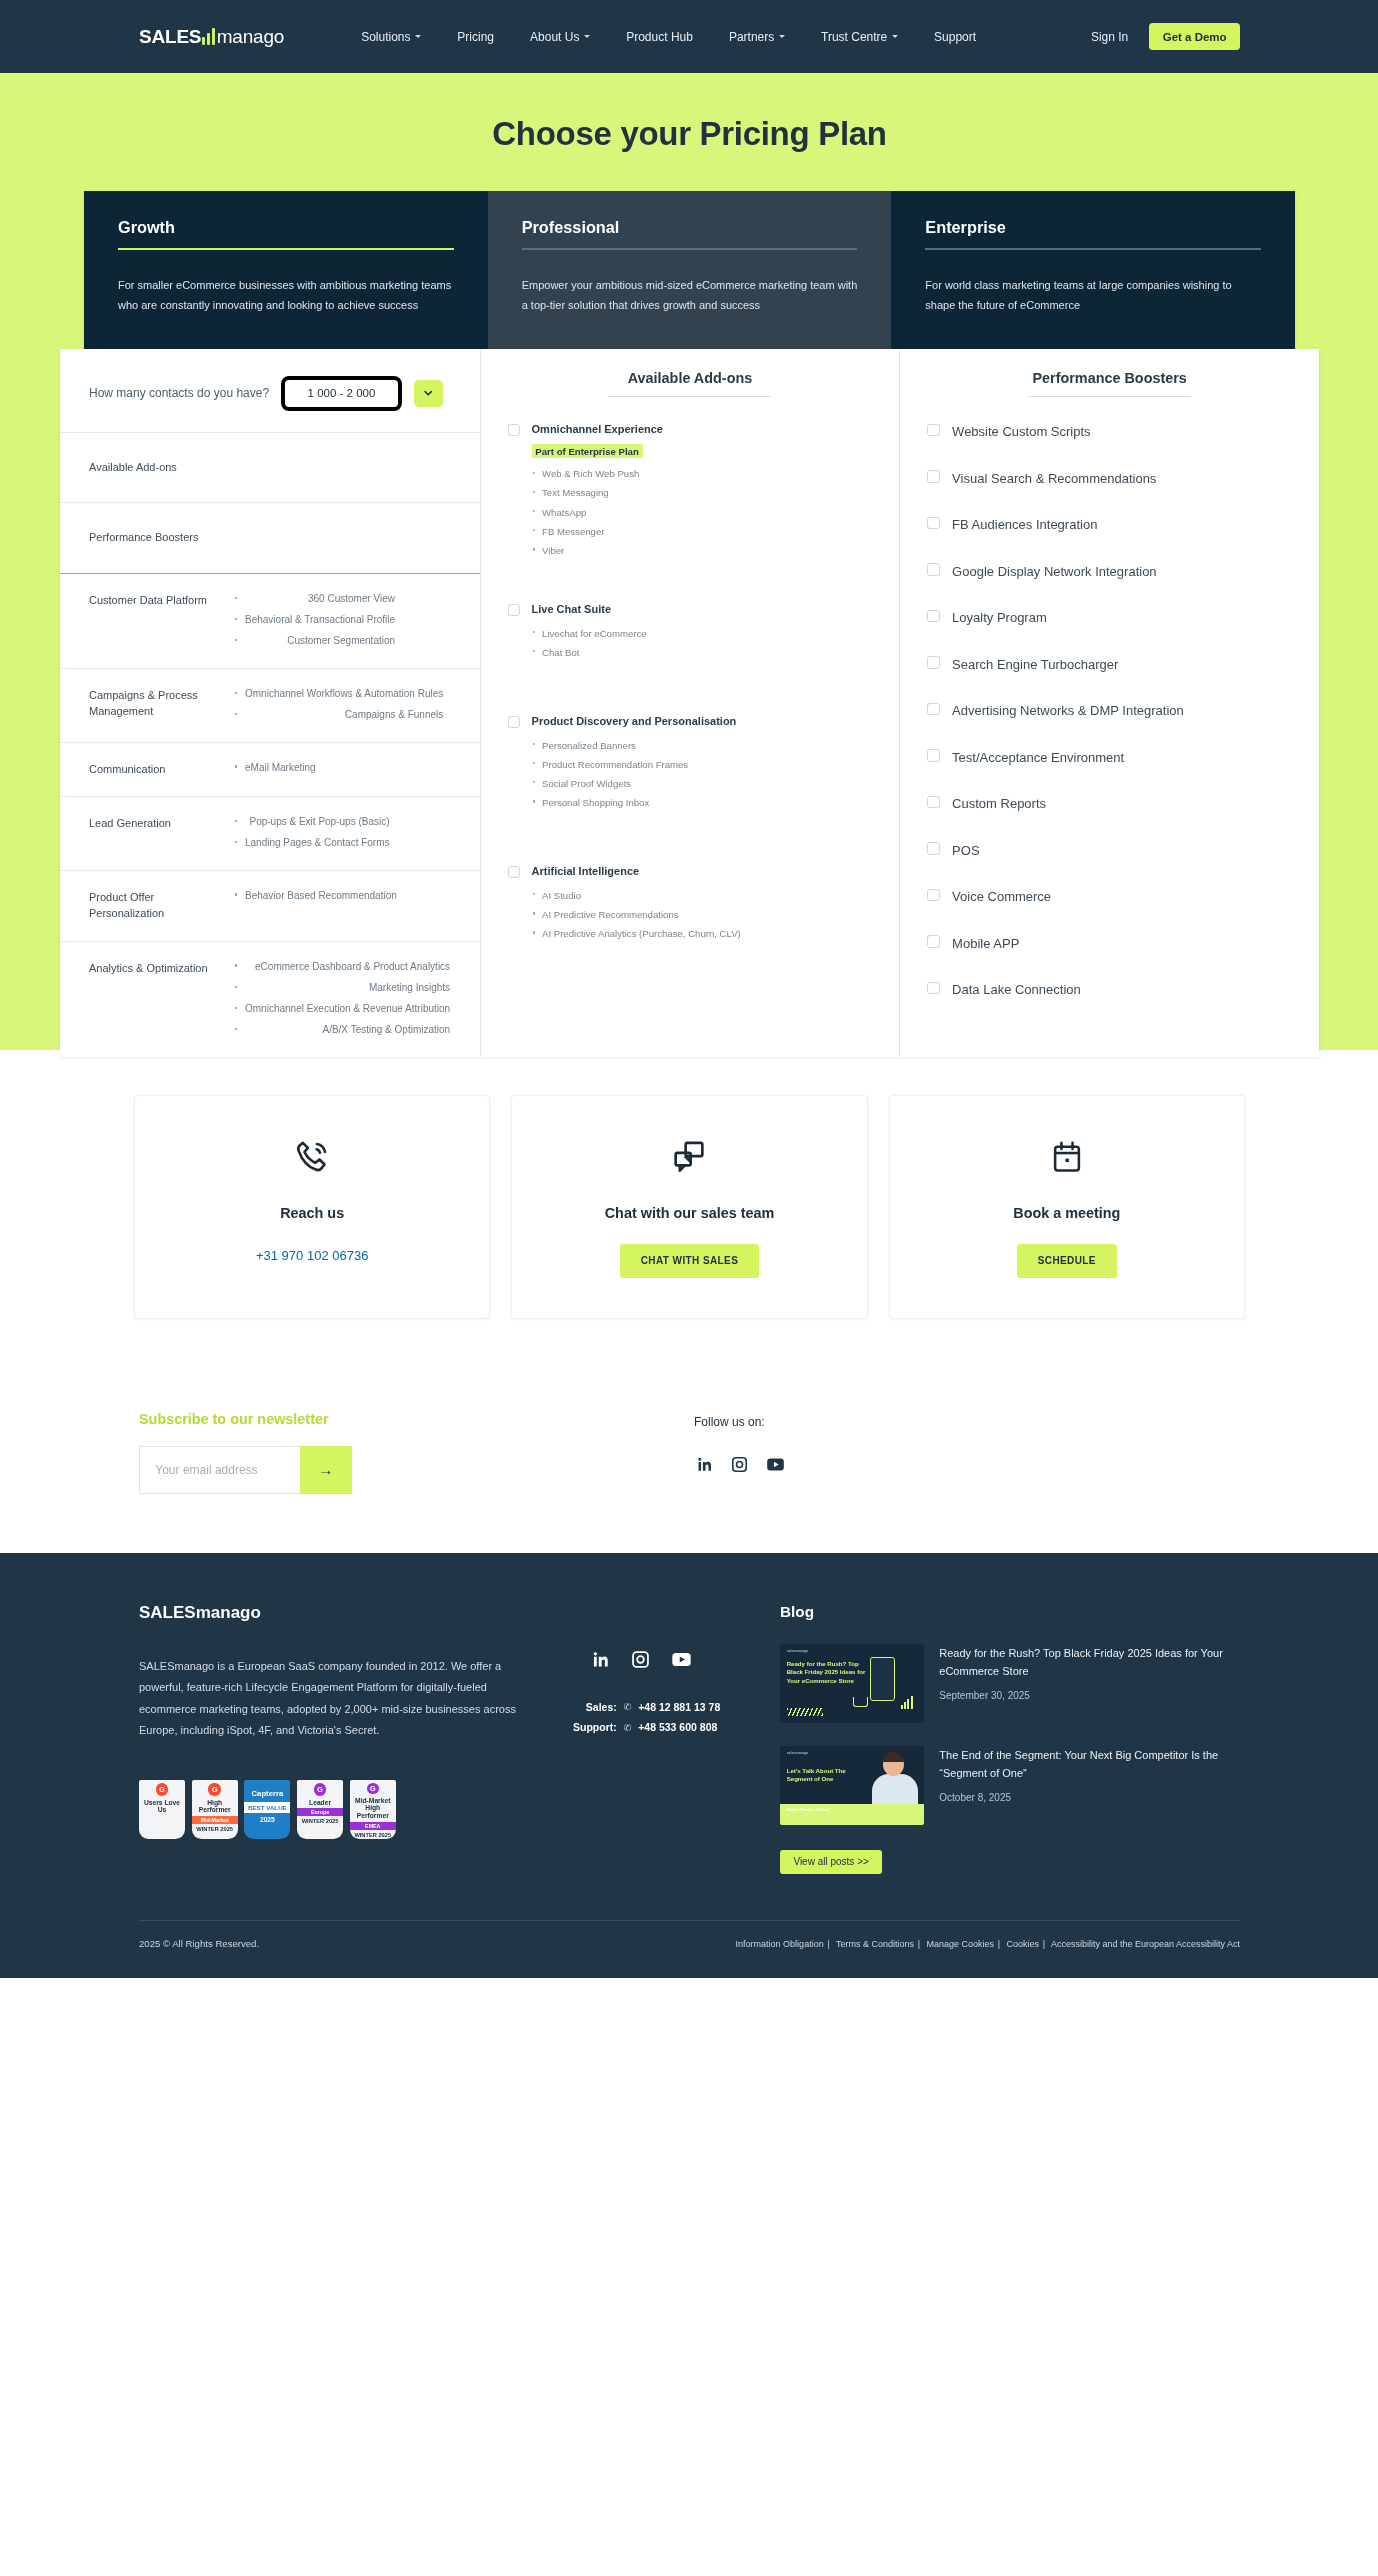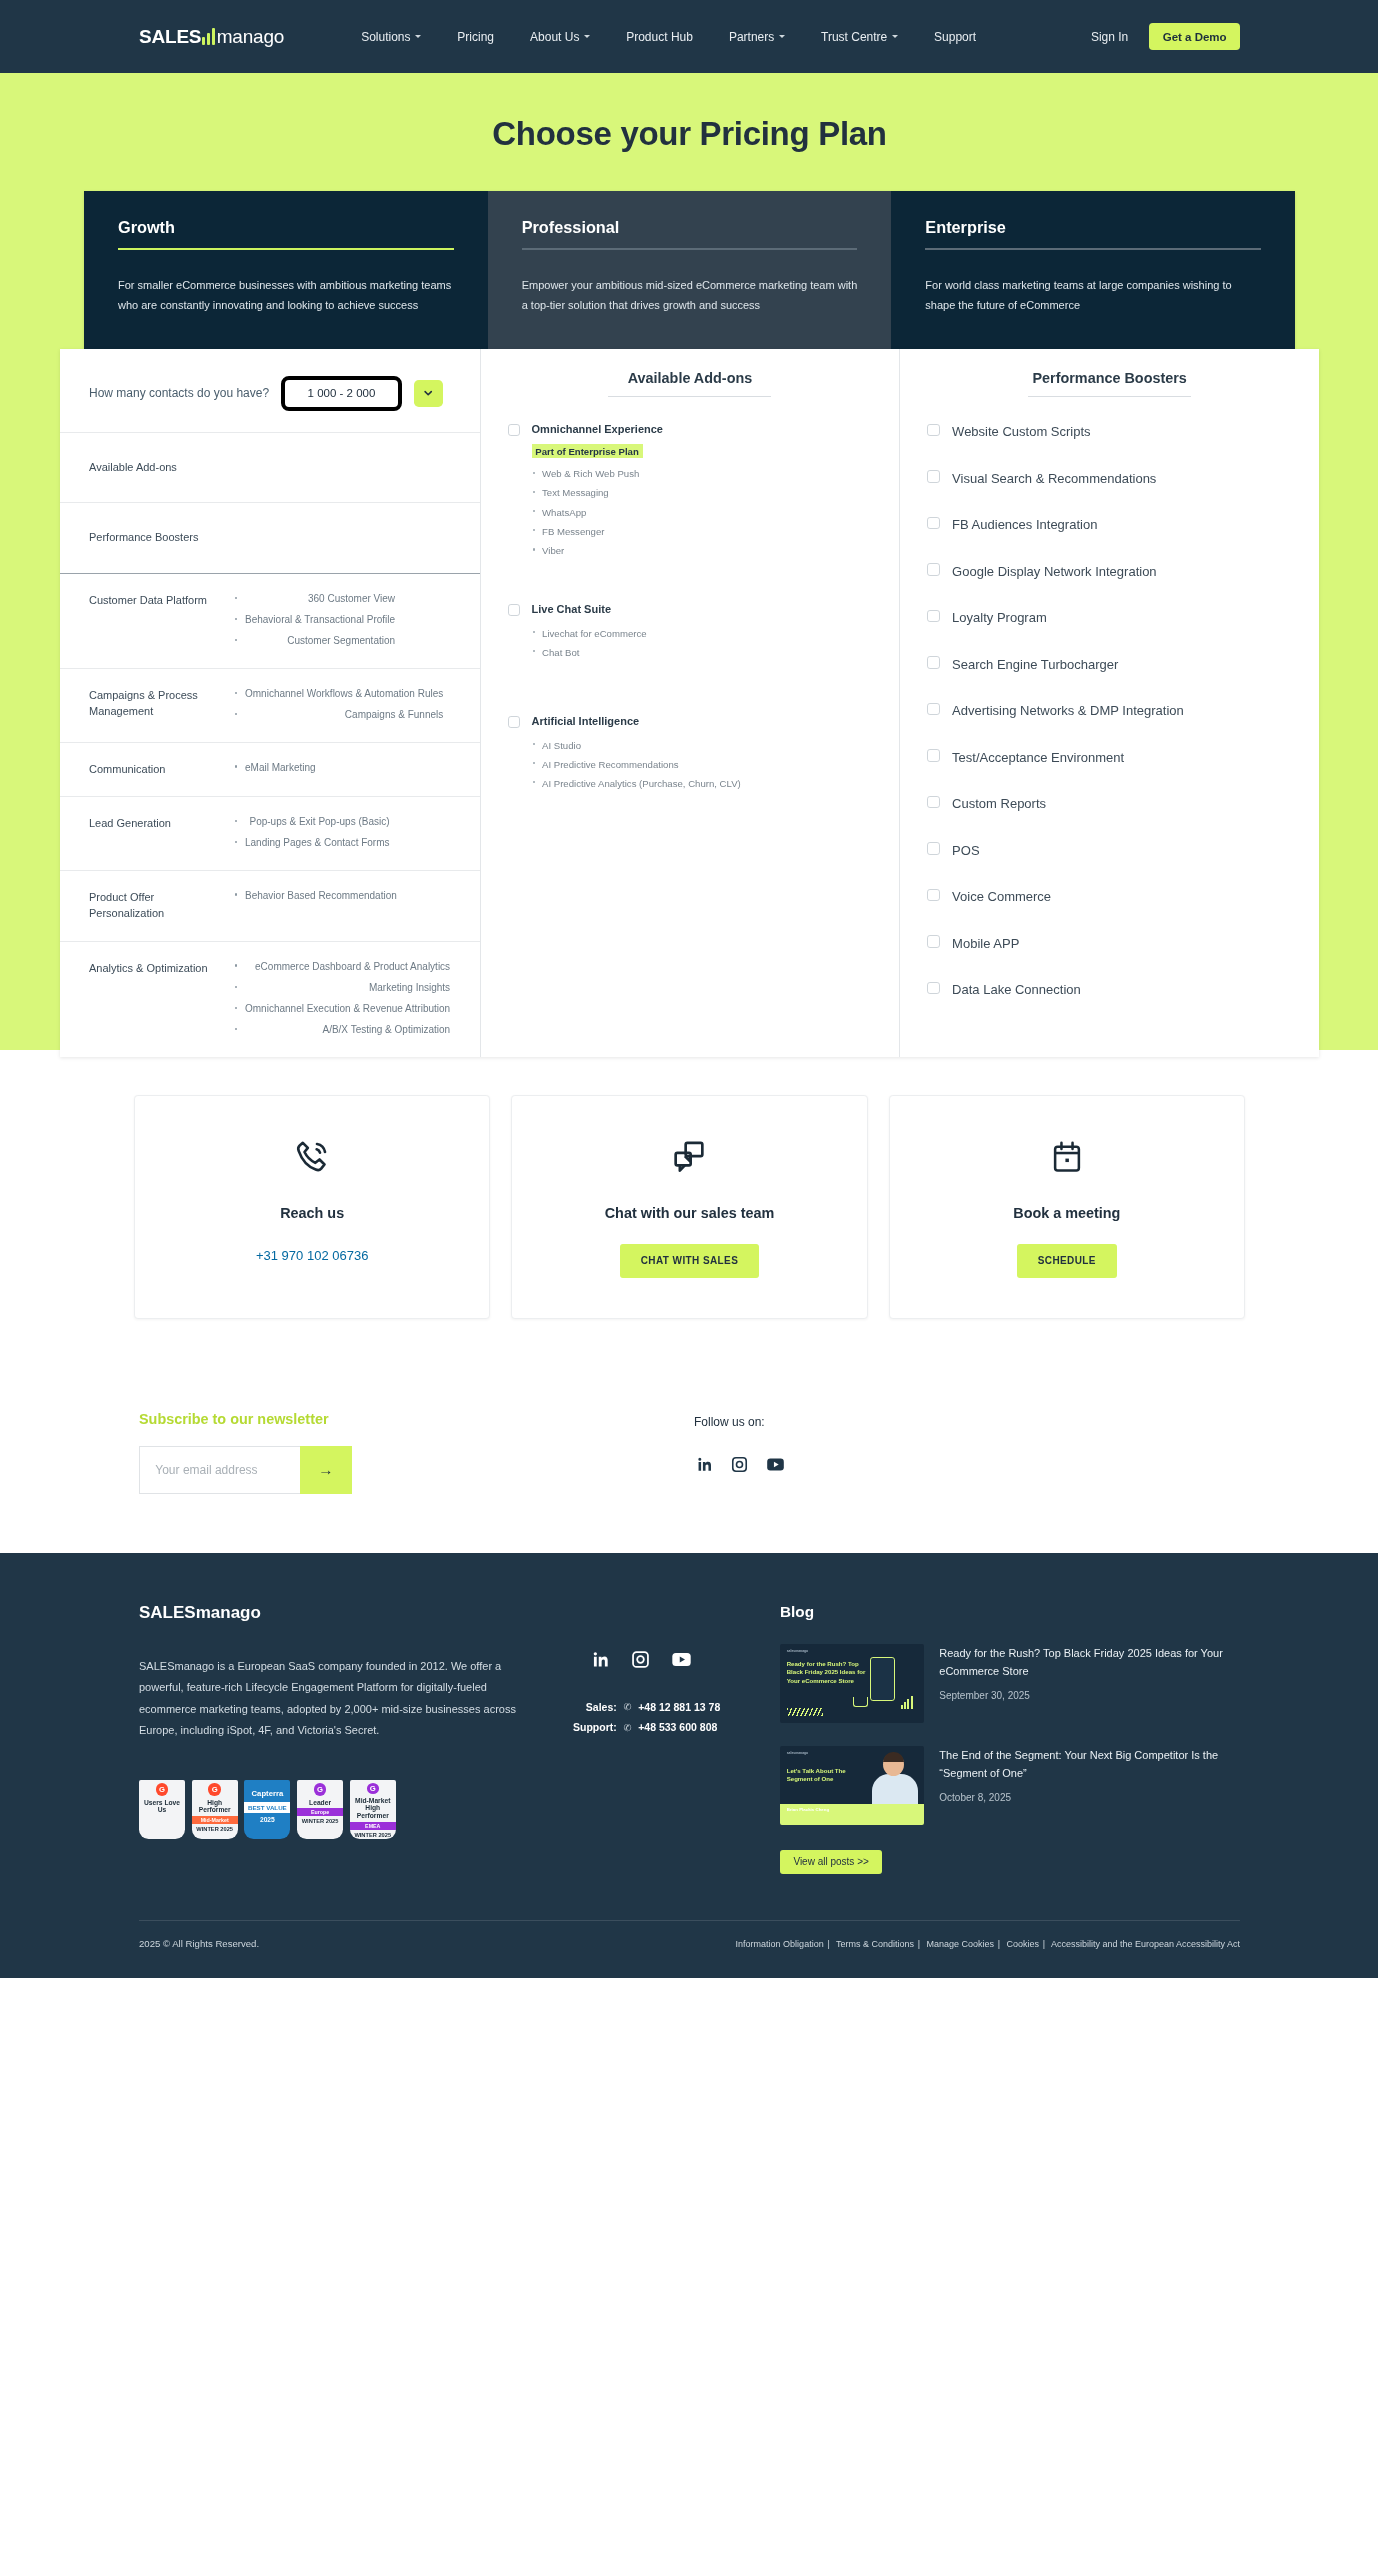--- a/index.html
+++ b/index.html
@@ -393,20 +393,32 @@
               <div class="cbx"></div>
               <div class="body">
                 <div class="title">Live Chat Suite</div>
                 <ul>
                   <li>Livechat for eCommerce</li>
                   <li>Chat Bot</li>
                 </ul>
               </div>
             </div>
 
+            <div class="item" style="margin-top:50px;">
+              <div class="cbx"></div>
+              <div class="body">
+                <div class="title">Product Discovery and Personalisation</div>
+                <ul>
+                  <li>Personalized Banners</li>
+                  <li>Product Recommendation Frames</li>
+                  <li>Social Proof Widgets</li>
+                  <li>Personal Shopping Inbox</li>
+                </ul>
+              </div>
+            </div>
 
             <div class="item" style="margin-top:50px;">
               <div class="cbx"></div>
               <div class="body">
                 <div class="title">Artificial Intelligence</div>
                 <ul>
                   <li>AI Studio</li>
                   <li>AI Predictive Recommendations</li>
                   <li>AI Predictive Analytics (Purchase, Churn, CLV)</li>
                 </ul>

